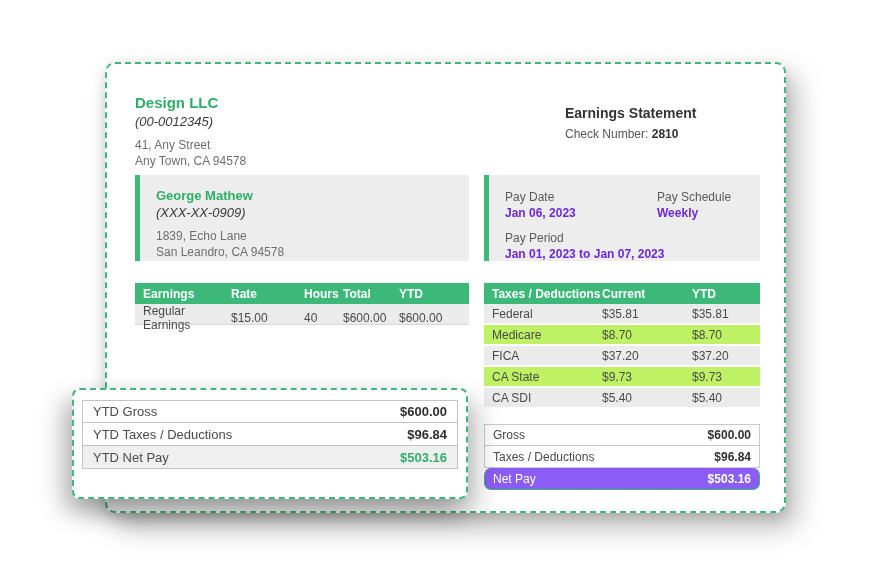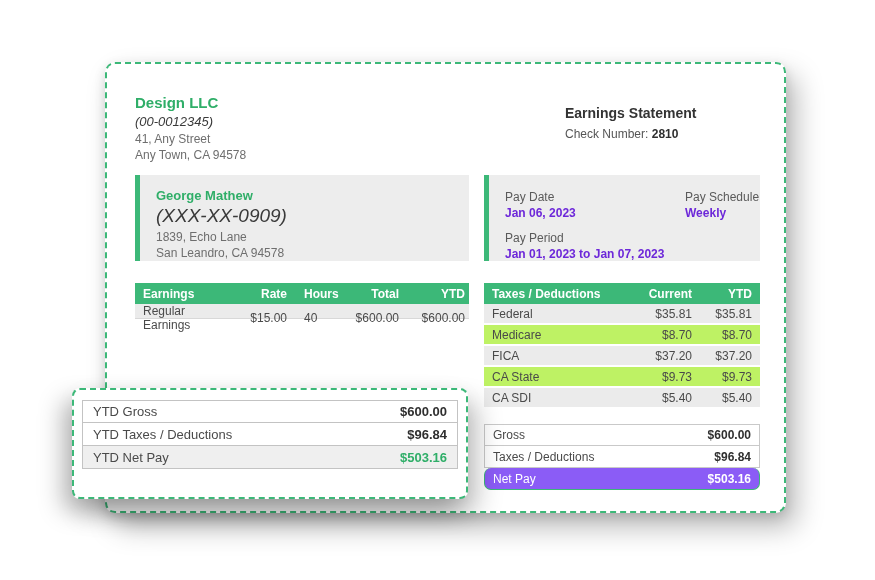--- a/index.html
+++ b/index.html
@@ -19,59 +19,59 @@
     background: #ffffff;
     border: 2px dashed #3cb878;
     border-radius: 10px;
     box-shadow: 10px 14px 28px rgba(0,0,0,0.28), 0 4px 12px rgba(0,0,0,0.12);
   }
 
   
   .company { position: absolute; left: 28px; top: 30px; }
   .company-name { color: #2fae68; font-weight: bold; font-size: 15px; }
   .company-id { font-style: italic; color: #3a3a3a; font-size: 13px; margin-top: 3px; }
-  .addr { color: #6e6e6e; font-size: 12px; line-height: 1.35; margin-top: 2px; }
+  .addr { color: #6e6e6e; font-size: 12px; line-height: 1.35; margin-top: 8px; }
 
   
   .stmt-head { position: absolute; left: 458px; top: 41px; }
   .stmt-title { font-size: 14px; font-weight: bold; color: #333; }
   .check-line { font-size: 12px; color: #555; margin-top: 6px; }
   .check-line b { color: #2f2f2f; }
 
   
   .info-box {
     position: absolute; top: 111px; height: 86px;
     background: #ededed;
     border-left: 5px solid #3cb878;
     padding: 13px 0 0 16px;
   }
   .employee-box { left: 28px; width: 334px; }
   .pay-box { left: 377px; width: 276px; padding-top: 15px; }
   .emp-name { color: #2fae68; font-weight: bold; font-size: 13px; }
-  .emp-ssn { font-style: italic; color: #3a3a3a; font-size: 19px; margin-top: 2px; }
+  .emp-ssn { font-style: italic; color: #3a3a3a; font-size: 13px; margin-top: 2px; }
   .info-label { font-size: 12px; color: #5a5a5a; }
   .info-value { font-size: 12px; font-weight: bold; color: #6d28d9; margin-top: 2px; }
-  .pay-row1 { display: flex; gap: 28px; }
+  .pay-row1 { display: flex; }
   .pay-col1 { width: 152px; }
   .pay-period { margin-top: 11px; }
 
   
   .tbl { position: absolute; top: 219px; font-size: 12px; }
   .tbl-left { left: 28px; width: 334px; }
   .tbl-right { left: 377px; width: 276px; }
   .grid-earn { display: grid; grid-template-columns: 96px 56px 56px 56px 70px; align-items: center; }
   .grid-tax  { display: grid; grid-template-columns: 1fr 90px 68px; align-items: center; }
   .thead { background: #3cb878; color: #fff; font-weight: bold; height: 21px; }
   .trow { color: #4a4a4a; }
   .c-name { padding-left: 8px; }
-  .c-r { text-align: right; }
+  .c-r { }
   .c-hours { padding-left: 17px; }
   .c-pad4 { padding-right: 4px; }
   .c-pad8 { padding-right: 8px; }
-  .earn-row { height: 15px; background: #ebebeb; border-bottom: 1px solid #d8d8d8; }
+  .earn-row { height: 21px; background: #ebebeb; border-bottom: 1px solid #d8d8d8; }
   .tax-row { height: 19px; margin-bottom: 2px; background: #ebebeb; }
   .tax-row.alt { background: #bef264; }
 
   
   .cur-summary { position: absolute; left: 377px; top: 360px; width: 276px; font-size: 12px; }
   .sum-row {
     display: flex; justify-content: space-between; align-items: center;
     height: 22px; padding: 0 8px;
     background: #fff; border: 1px solid #c9c9c9; border-top: none;
     color: #4a4a4a;

